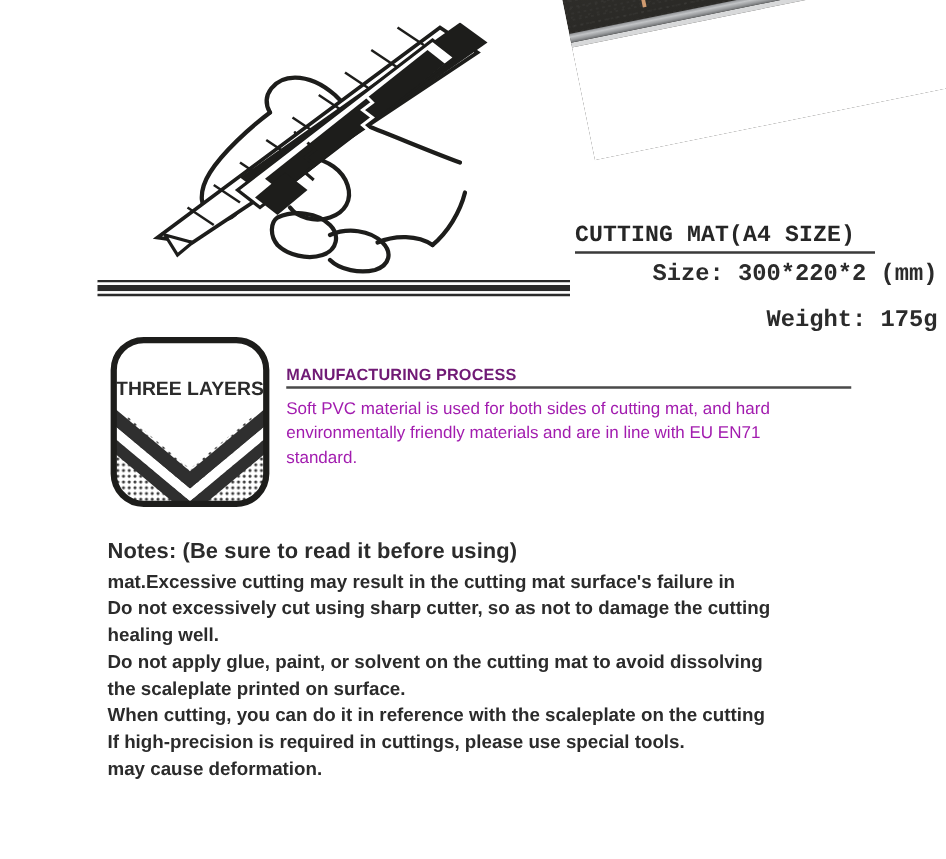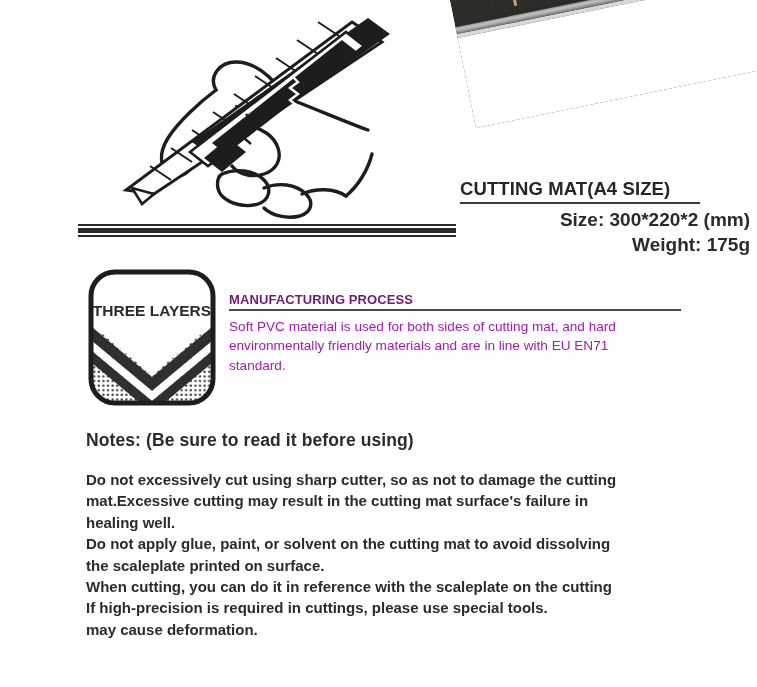--- a/index.html
+++ b/index.html
@@ -89,20 +89,21 @@
   #top-divider .gap { height: 2px; background: #ffffff; }
   #top-divider .r2 { height: 5px; background: #2b2b2b; }
   #top-divider .r3 { height: 2px; background: #2b2b2b; }
 
   
   #product-block {
     position: absolute;
     left: 460px;
     top: 178px;
     width: 290px;
+    font-family: Liberation Mono, monospace;
   }
   #product-title {
     font-size: 18.5px;
     font-weight: bold;
     letter-spacing: 0.1px;
     color: #262626;
     white-space: nowrap;
   }
   #product-title-rule {
     margin-top: 2px;
@@ -111,21 +112,21 @@
     background: #3a3a3a;
   }
   .spec-row {
     font-size: 19px;
     font-weight: bold;
     color: #2b2b2b;
     margin-top: 5px;
     white-space: nowrap;
     text-align: right;
   }
-  .spec-row.second { margin-top: 3px; }
+  .spec-row.second { margin-top: 15px; }
 
   
   #three-layers-badge {
     position: absolute;
     left: 88px;
     top: 269px;
     width: 128px;
     height: 162px;
   }
 
@@ -162,21 +163,21 @@
     position: absolute;
     left: 86px;
     top: 430px;
     width: 640px;
   }
   #notes-heading {
     font-size: 17.5px;
     font-weight: bold;
     color: #2b2b2b;
     letter-spacing: 0.1px;
-    margin-bottom: 18px;
+    margin-bottom: 4px;
   }
   #notes-list { }
   .note-item {
     font-size: 15px;
     font-weight: bold;
     line-height: 21.4px;
     color: #2b2b2b;
   }
   .note-item .ln { white-space: nowrap; }
 </style>
@@ -302,22 +303,22 @@
       <div class="ln">Soft PVC material is used for both sides of cutting mat, and hard</div>
       <div class="ln">environmentally friendly materials and are in line with EU EN71</div>
       <div class="ln">standard.</div>
     </div>
 </div>
 
 <div id="notes">
   <div id="notes-heading">Notes: (Be sure to read it before using)</div>
   <div id="notes-list">
       <div class="note-item">
+        <div class="ln">mat.Excessive cutting may result in the cutting mat surface's failure in</div>
         <div class="ln">Do not excessively cut using sharp cutter, so as not to damage the cutting</div>
-        <div class="ln">mat.Excessive cutting may result in the cutting mat surface's failure in</div>
         <div class="ln">healing well.</div>
       </div>
       <div class="note-item">
         <div class="ln">Do not apply glue, paint, or solvent on the cutting mat to avoid dissolving</div>
         <div class="ln">the scaleplate printed on surface.</div>
       </div>
       <div class="note-item">
         <div class="ln">When cutting, you can do it in reference with the scaleplate on the cutting</div>
       </div>
       <div class="note-item">

